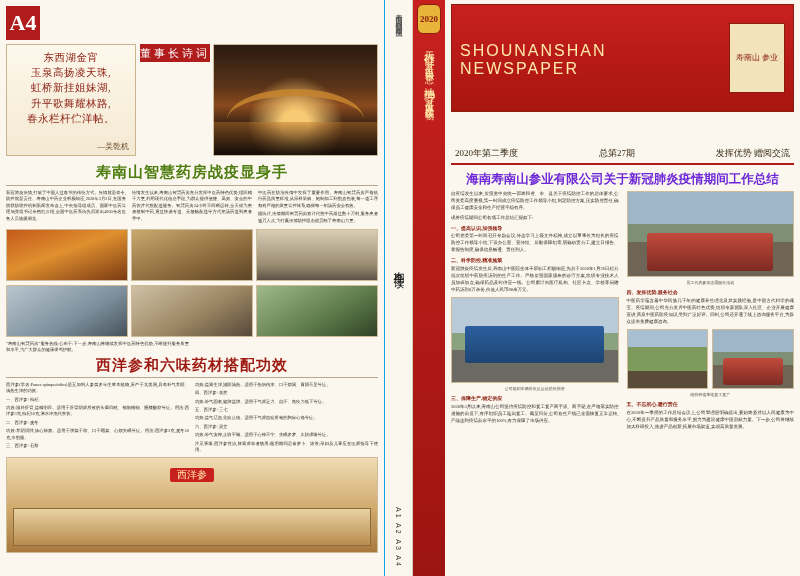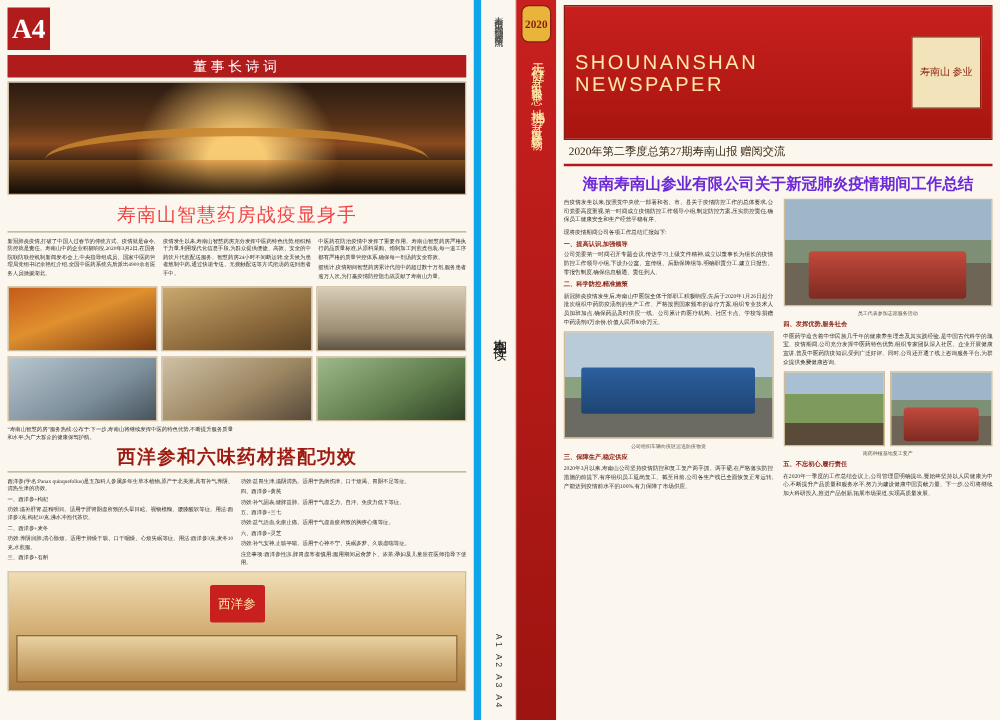--- a/index.html
+++ b/index.html
@@ -11,21 +11,21 @@
     overflow:hidden;
     position:relative;
   }
   .page { position:absolute; inset:0; display:flex; }
 
   
   .left-page {
     width:385px; height:576px;
     background:#fbf7ee;
     position:relative;
-    border-right:6px solid #0ea5e9;
+    border-right:1px solid #0ea5e9;
     padding:4px;
   }
   .pg-corner {
     position:absolute; left:6px; top:6px;
     width:34px; height:34px;
     background:#b01c1c; color:#fff;
     font-size:22px; font-weight:bold;
     display:flex; align-items:center; justify-content:center;
     font-family:"Liberation Serif", serif;
   }
@@ -42,21 +42,21 @@
   .poem-lines {
     font-family:"Liberation Serif", serif;
     color:#8a1d10; font-size:10.5px; line-height:1.45;
     letter-spacing:0.5px; text-align:center;
   }
   .poem-author {
     position:absolute; right:6px; bottom:3px;
     font-size:8px; color:#6b4b2a;
     font-family:"Liberation Serif", serif;
   }
-  .mid-col { flex:1; display:flex; flex-direction:column; gap:3px; }
+  .mid-col { flex:1; display:flex; flex-direction:row; gap:3px; }
   .red-strip {
     height:18px; background:#b01c1c; color:#fff;
     display:flex; align-items:center; justify-content:center;
     font-size:11px; letter-spacing:3px;
     font-family:"Liberation Serif", serif;
   }
   .photo {
     flex:1; position:relative; overflow:hidden;
     border:1px solid #cdbb99;
   }
@@ -72,21 +72,21 @@
   }
   .ph-bridge::after{
     content:""; position:absolute; left:0; bottom:0; width:100%; height:30%;
     background:linear-gradient(180deg, rgba(200,120,40,.45), rgba(20,12,8,.9));
   }
 
   
   .art-title {
     text-align:center;
     font-family:"Liberation Serif", serif;
-    color:#ef4444; font-size:15px; font-weight:normal;
+    color:#4d7c0f; font-size:15px; font-weight:bold;
     margin:7px 0 3px 0; letter-spacing:1px;
   }
   .rule { height:1px; background:#b9a887; margin:2px 0 4px 0; }
 
   .cols3 { column-count:3; column-gap:6px; }
   .cols2 { column-count:2; column-gap:6px; }
   .body-txt {
     font-family:"Liberation Serif", serif;
     font-size:4.3px; line-height:1.5; color:#2e2b27;
     text-align:justify;
@@ -107,21 +107,21 @@
   .art-title2 {
     text-align:center;
     font-family:"Liberation Serif", serif;
     color:#9d1b12; font-size:15px; font-weight:bold;
     margin:2px 0 2px 0; letter-spacing:1px;
   }
   .ad-photo { height:96px; border:1px solid #cdbb99; position:relative; overflow:hidden;
     background:linear-gradient(180deg,#f0dcb4,#cfa96c 55%,#a8793f); margin-top:3px;}
   .ad-photo .badge {
     position:absolute; left:50%; top:10px; transform:translateX(-50%);
-    width:44px; height:30px; background:#c8201f; color:#ffe9a8;
+    width:44px; height:14px; background:#c8201f; color:#ffe9a8;
     font-size:10px; font-family:"Liberation Serif", serif;
     display:flex; align-items:center; justify-content:center; border-radius:2px;
   }
   .ad-photo .tray {
     position:absolute; left:6px; bottom:6px; right:6px; height:38px;
     background:linear-gradient(180deg,#e8d2a2,#b98b4e);
     border:1px solid #8d6a3a;
   }
 
   
@@ -166,29 +166,29 @@
     border:1px solid #8a1d10;
   }
   .mh-title {
     color:#ffe9a8; font-family:"Liberation Serif", serif;
     font-size:38px; font-weight:bold; letter-spacing:6px;
     text-shadow:1px 1px 0 #7d0f0b;
   }
   .mh-en { color:#ffe9a8; font-size:16px; letter-spacing:2px; margin-top:4px; }
   .mh-left { flex:1; }
   .mh-logo {
-    width:56px; height:58px; background:#f2e3bb; border:1px solid #8a1d10;
+    width:56px; height:70px; background:#f2e3bb; border:1px solid #8a1d10;
     display:flex; align-items:center; justify-content:center;
     color:#8a1d10; font-size:8px; text-align:center; line-height:1.2;
     font-family:"Liberation Serif", serif; padding:2px;
   }
   .mh-meta {
-    display:flex; 
+    display:flex; justify-content:space-between;
     font-size:9px; color:#3a2a18; padding:3px 4px;
-    border-bottom:2px solid #b01c1c; font-family:"Liberation Serif", serif;
+    border-bottom:2px solid #b01c1c; font-family:"Liberation Serif", serif;margin-top:32px;
   }
   .rp-title {
     text-align:center; color:#6d28d9; font-weight:bold;
     font-family:"Liberation Serif", serif; font-size:12.5px;
     margin:6px 2px 4px 2px; line-height:1.3;
   }
   .rp-cols { column-count:2; column-gap:8px; }
   .rp-txt { font-family:"Liberation Serif", serif; font-size:4.5px; line-height:1.55; color:#2e2b27; text-align:justify; }
   .rp-txt p { margin:0 0 2.5px 0; }
   .sec-h { font-weight:bold; color:#8a1d10; font-size:5px; margin:3px 0 1px 0; font-family:"Liberation Serif", serif;}
@@ -207,20 +207,30 @@
 <body>
 
 <div class="page">
 
   <div class="left-page">
     <div class="pg-corner">A4</div>
 
     <div class="left-inner">
 
       <div class="top-band">
+        <div class="poem-box">
+          <div class="poem-lines">
+            <div>东西湖金宵</div>
+            <div>玉泉高扬凌天珠,</div>
+            <div>虹桥新挂姐妹湖,</div>
+            <div>升平歌舞耀林路,</div>
+            <div>春永栏杆伫洋帖。</div>
+          </div>
+          <div class="poem-author">—吴乾机</div>
+        </div>
 
         <div class="mid-col">
           <div class="red-strip">董事长诗词</div>
           <div class="photo ph-bridge"></div>
         </div>
       </div>
 
       <div class="art-title">寿南山智慧药房战疫显身手</div>
       <div class="rule"></div>
 
@@ -293,21 +303,21 @@
     <div class="masthead">
       <div class="mh-left">
         <div class="mh-en">SHOUNANSHAN NEWSPAPER</div>
       </div>
       <div class="mh-logo">寿南山 参业</div>
     </div>
 
     <div class="mh-meta">
       <span>2020年第二季度</span>
       <span>总第27期</span>
-      <span>寿南山报 赠阅交流</span>
+      <span>发挥优势 赠阅交流</span>
     </div>
 
     <div class="rp-title">海南寿南山参业有限公司关于新冠肺炎疫情期间工作总结</div>
 
     <div class="rp-cols rp-txt">
       <p>自疫情发生以来,按照党中央统一部署和省、市、县关于疫情防控工作的总体要求,公司党委高度重视,第一时间成立疫情防控工作领导小组,制定防控方案,压实防控责任,确保员工健康安全和生产经营平稳有序。</p>
       <p>现将疫情期间公司各项工作总结汇报如下:</p>
 
       <div class="sec-h">一、提高认识,加强领导</div>
       <p>公司党委第一时间召开专题会议,传达学习上级文件精神,成立以董事长为组长的疫情防控工作领导小组,下设办公室、宣传组、后勤保障组等,明确职责分工,建立日报告、零报告制度,确保信息畅通、责任到人。</p>

